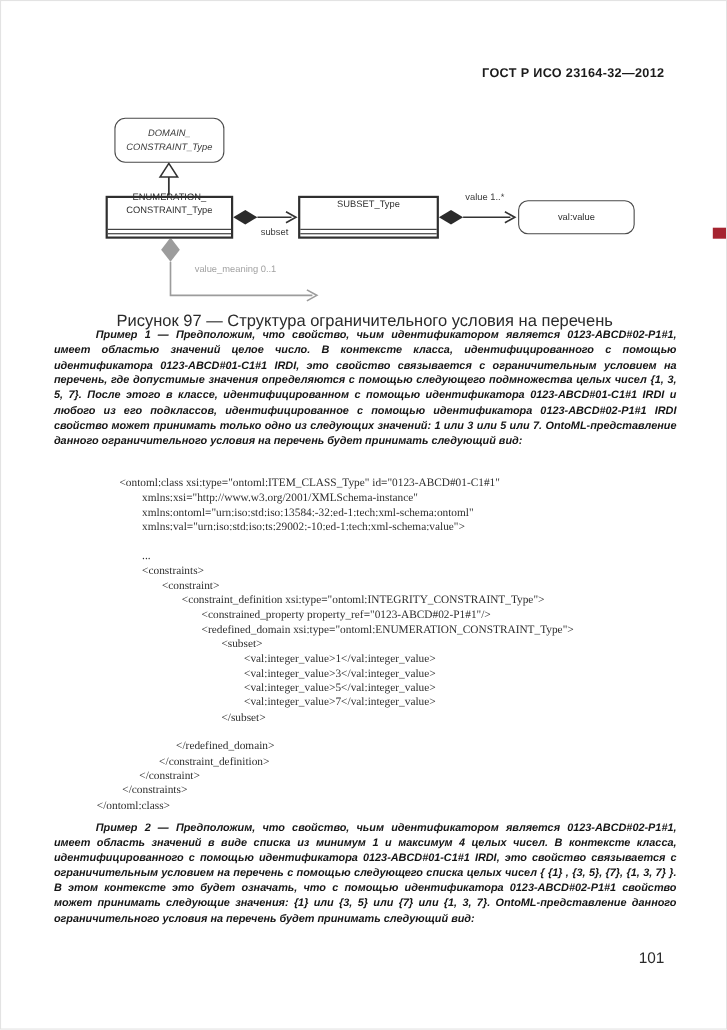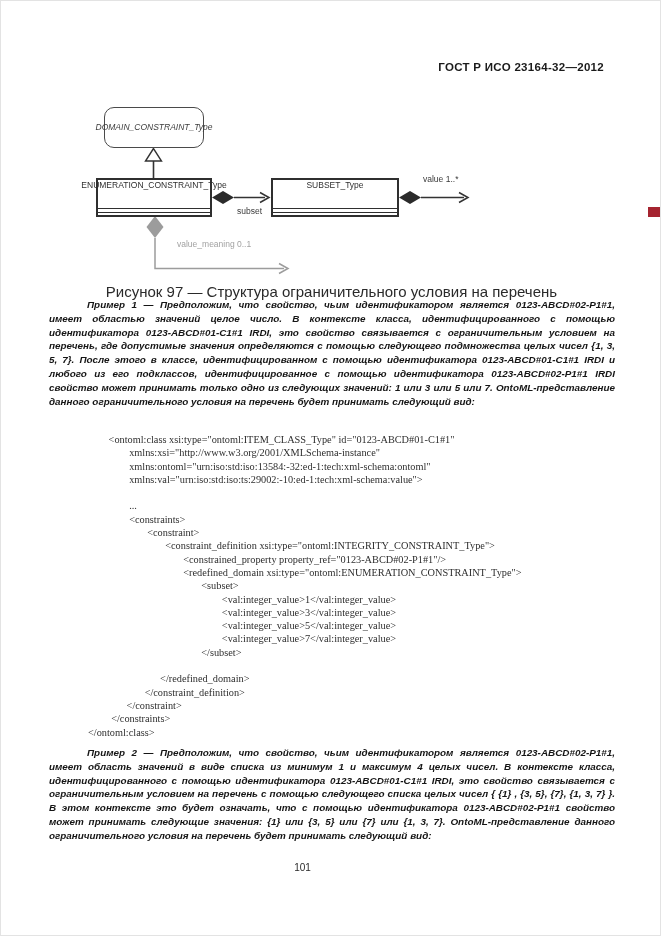--- a/index.html
+++ b/index.html
@@ -11,21 +11,21 @@
     position:absolute; left:0; top:0; width:659px; height:934px;
     border:1px solid #e3e3e3; background:#fff; overflow:hidden;
   }
   .header {
     position:absolute; top:60px; left:0; width:603px; text-align:right;
     font-size:11.5px; font-weight:bold; color:#1a1a1a; letter-spacing:0.3px;
   }
   
   .node {
     position:absolute; background:#fff; box-sizing:border-box;
-    display:flex; flex-direction:row; align-items:center; justify-content:center;
+    display:flex; flex-direction:column; align-items:center; justify-content:center;
     text-align:center; line-height:1.3;
   }
   .n-domain {
     left:103px; top:106px; width:100px; height:41px;
     border:1.3px solid #4a4a4a; border-radius:10px;
     font-size:8.5px; font-style:italic; color:#3c3c3c;
   }
   .n-enum {
     left:95px; top:177px; width:116px; height:39px;
     border:2px solid #2f2f2f; font-size:8.5px; color:#2f2f2f; padding-bottom:24px;
@@ -60,22 +60,22 @@
     color:#151515; text-indent:38px;
   }
   .p1 { top:297px; }
   .p2 { top:745px; }
   pre.code {
     position:absolute; left:87px; top:432px; margin:0;
     font-family:"Liberation Serif", serif; font-size:10.3px; line-height:13.3px;
     color:#2e2e2e; white-space:pre;
   }
   .pagenum {
-    position:absolute; top:861px; left:0; width:603px; text-align:center;
-    font-size:10px; color:#2a2a2a;
+    position:absolute; top:861px; left:0; width:603px; text-align:right;
+    font-size:14px; color:#2a2a2a;
   }
   .redmark {
     position:absolute; left:647px; top:206px; width:14px; height:10px;
     background:#a52430;
   }
 </style>
 </head>
 <body>
 
 <div class="page">
@@ -111,20 +111,23 @@
     <i class="cline cl1"></i>
     <i class="cline cl2"></i>
   </div>
 
   <div class="node n-subset">
     <span>SUBSET_Type</span>
     <i class="cline cl1"></i>
     <i class="cline cl2"></i>
   </div>
 
+  <div class="node n-val">
+    <span>val:value</span>
+  </div>
 
 
   <div class="dlabel l-subset">subset</div>
   <div class="dlabel l-value">value 1..*</div>
   <div class="dlabel l-vm">value_meaning 0..1</div>
 
   <div class="caption">Рисунок 97 — Структура ограничительного условия на перечень</div>
 
   <div class="para p1">Пример 1 — Предположим, что свойство, чьим идентификатором является 0123-ABCD#02-P1#1, имеет областью значений целое число. В контексте класса, идентифицированного с помощью идентификатора 0123-ABCD#01-C1#1 IRDI, это свойство связывается с ограничительным условием на перечень, где допустимые значения определяются с помощью следующего подмножества целых чисел {1, 3, 5, 7}. После этого в классе, идентифицированном с помощью идентификатора 0123-ABCD#01-C1#1 IRDI и любого из его подклассов, идентифицированное с помощью идентификатора 0123-ABCD#02-P1#1 IRDI свойство может принимать только одно из следующих значений: 1 или 3 или 5 или 7. OntoML-представление данного ограничительного условия на перечень будет принимать следующий вид:</div>
 

